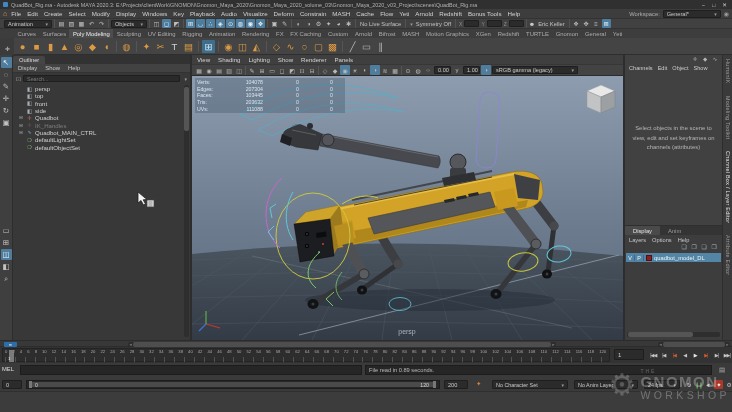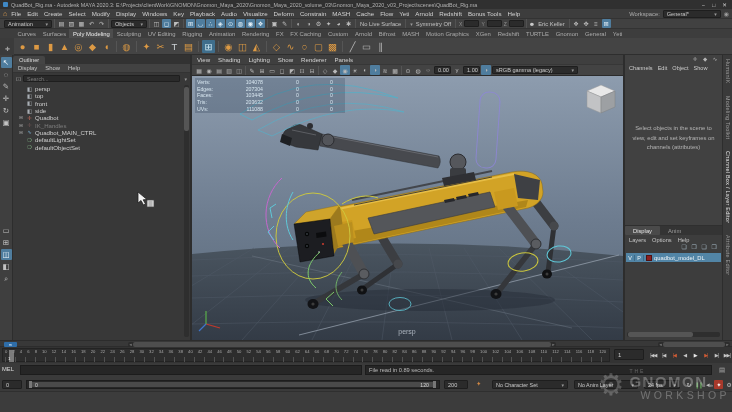--- a/index.html
+++ b/index.html
@@ -181,21 +181,21 @@
 
   .helpline{left:0;top:391px;width:732px;height:21px;background:#3c3c3c;border-top:1px solid #2f2f2f;}
 
   
   .watermark{position:absolute;right:2px;bottom:3px;width:186px;height:48px;z-index:9;display:flex;
              align-items:center;justify-content:flex-end;gap:5px;pointer-events:none;}
   .wm-gear{font-size:30px;color:rgba(255,255,255,.22);line-height:1;}
   .wm-text{display:flex;flex-direction:column;color:rgba(255,255,255,.28);}
   .wm-the{font-size:5px;letter-spacing:2px;}
   .wm-1{font-size:15px;font-weight:bold;letter-spacing:1.5px;line-height:1;}
-  .wm-2{font-size:10.5px;letter-spacing:3.4px;line-height:1.2;margin-left:11px;}
+  .wm-2{font-size:10.5px;letter-spacing:3.4px;line-height:1.2;}
 
   .cursor{position:absolute;left:137px;top:191px;z-index:10;}
 </style>
 </head>
 <body>
 
 <div class="app">
 
   <div class="abs titlebar">
     <span class="doc-icon"></span>

